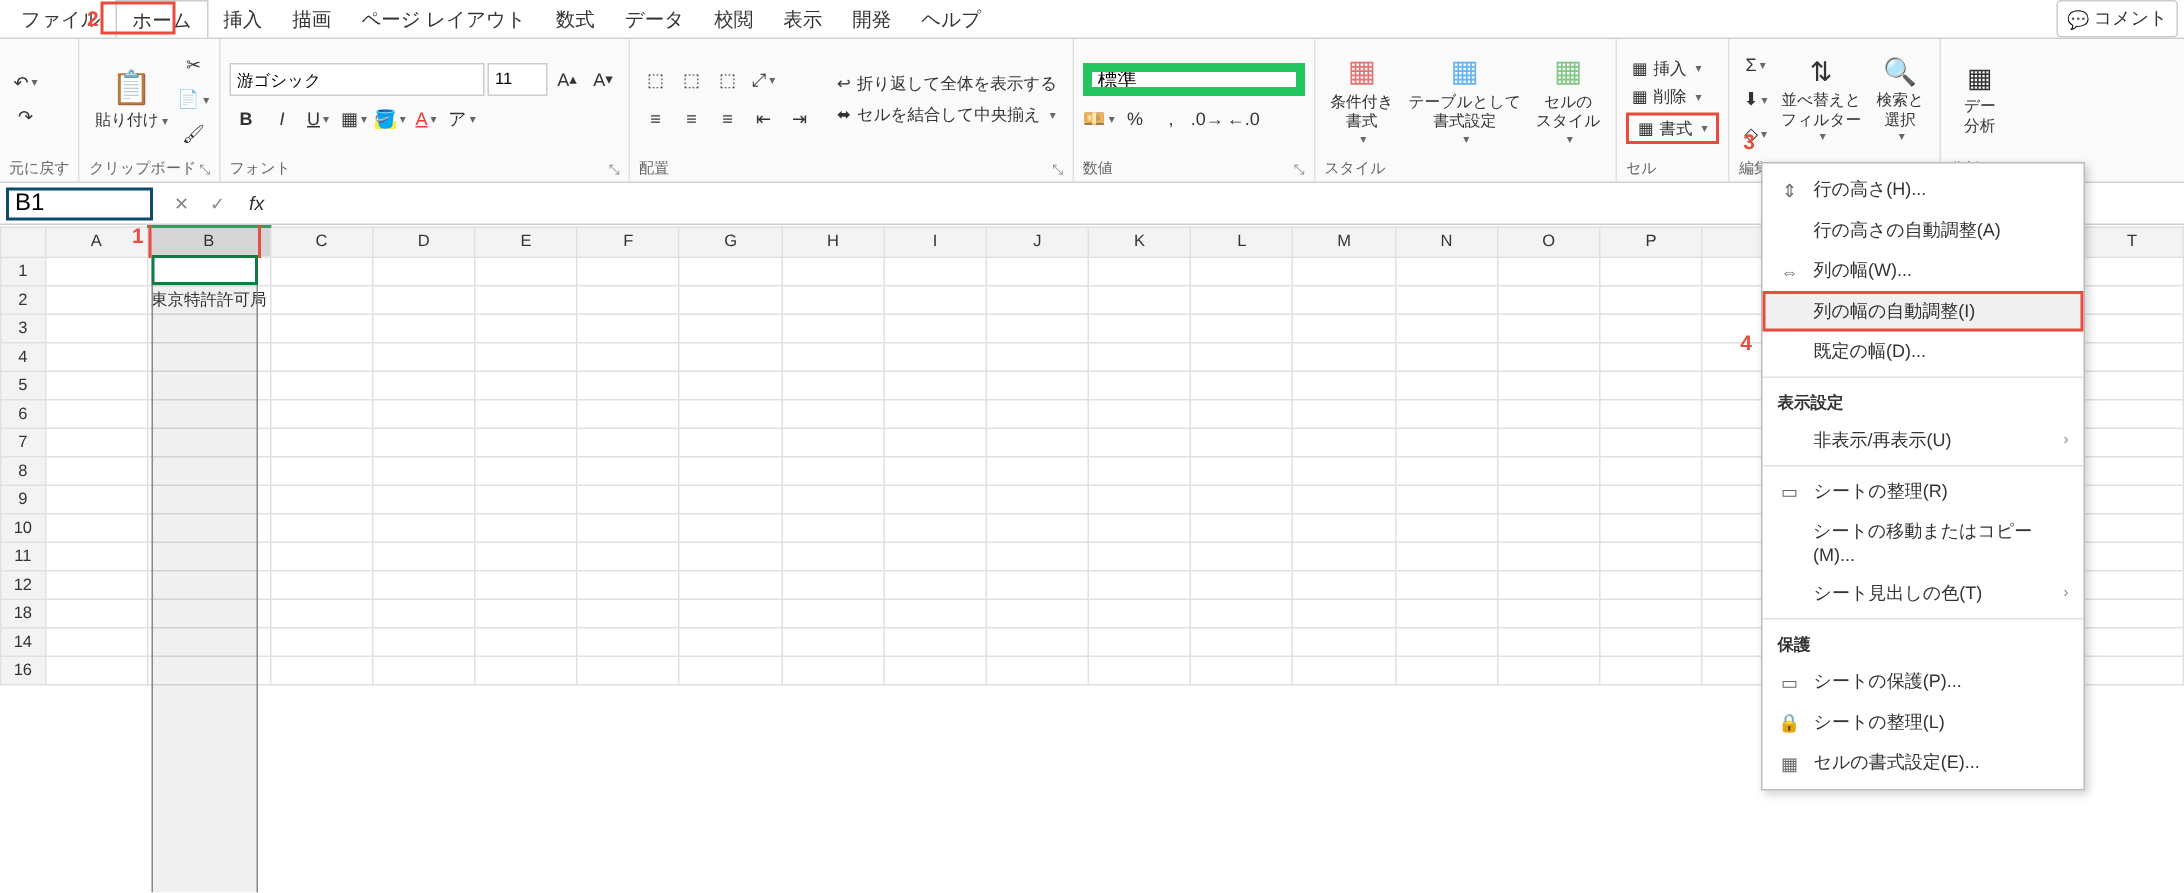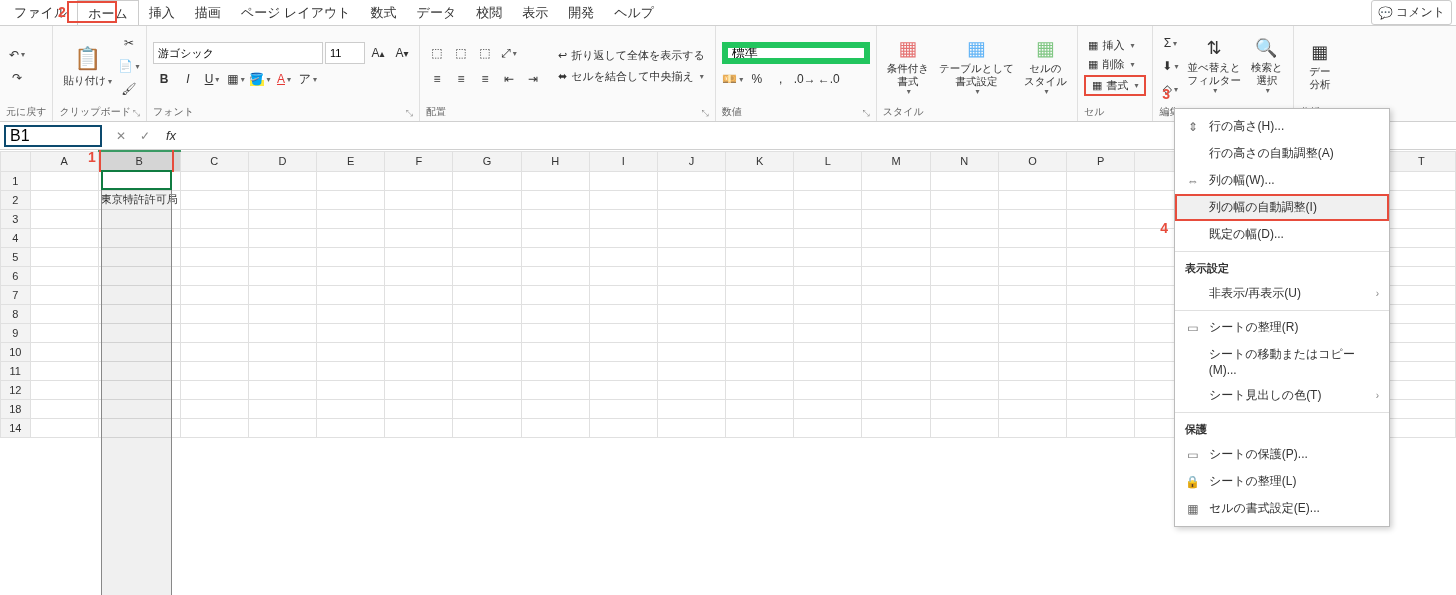--- a/index.html
+++ b/index.html
@@ -591,20 +591,41 @@
           <td class="cell"></td>
           <td class="cell"></td>
           <td class="cell"></td>
           <td class="cell"></td>
           <td class="cell"></td>
           <td class="cell"></td>
           <td class="cell"></td>
           <td class="cell"></td>
           <td class="cell"></td>
         </tr>
+    <tr>
+          <th class="row-head">16</th>
+          <td class="cell"></td>
+          <td class="cell"></td>
+          <td class="cell"></td>
+          <td class="cell"></td>
+          <td class="cell"></td>
+          <td class="cell"></td>
+          <td class="cell"></td>
+          <td class="cell"></td>
+          <td class="cell"></td>
+          <td class="cell"></td>
+          <td class="cell"></td>
+          <td class="cell"></td>
+          <td class="cell"></td>
+          <td class="cell"></td>
+          <td class="cell"></td>
+          <td class="cell"></td>
+          <td class="cell"></td>
+          <td class="cell"></td>
+        </tr>
   </tbody>
     </table>
   <div class="col-sel-overlay"></div>
   <div class="active-cell-overlay"></div>
 </div>
 
 <span class="callout" style="right:288px;top:220px;z-index:20">4</span>
 <div class="dropdown-menu">
   <div class="dropdown-item">
       <span class="icon-slot">⇕</span>

